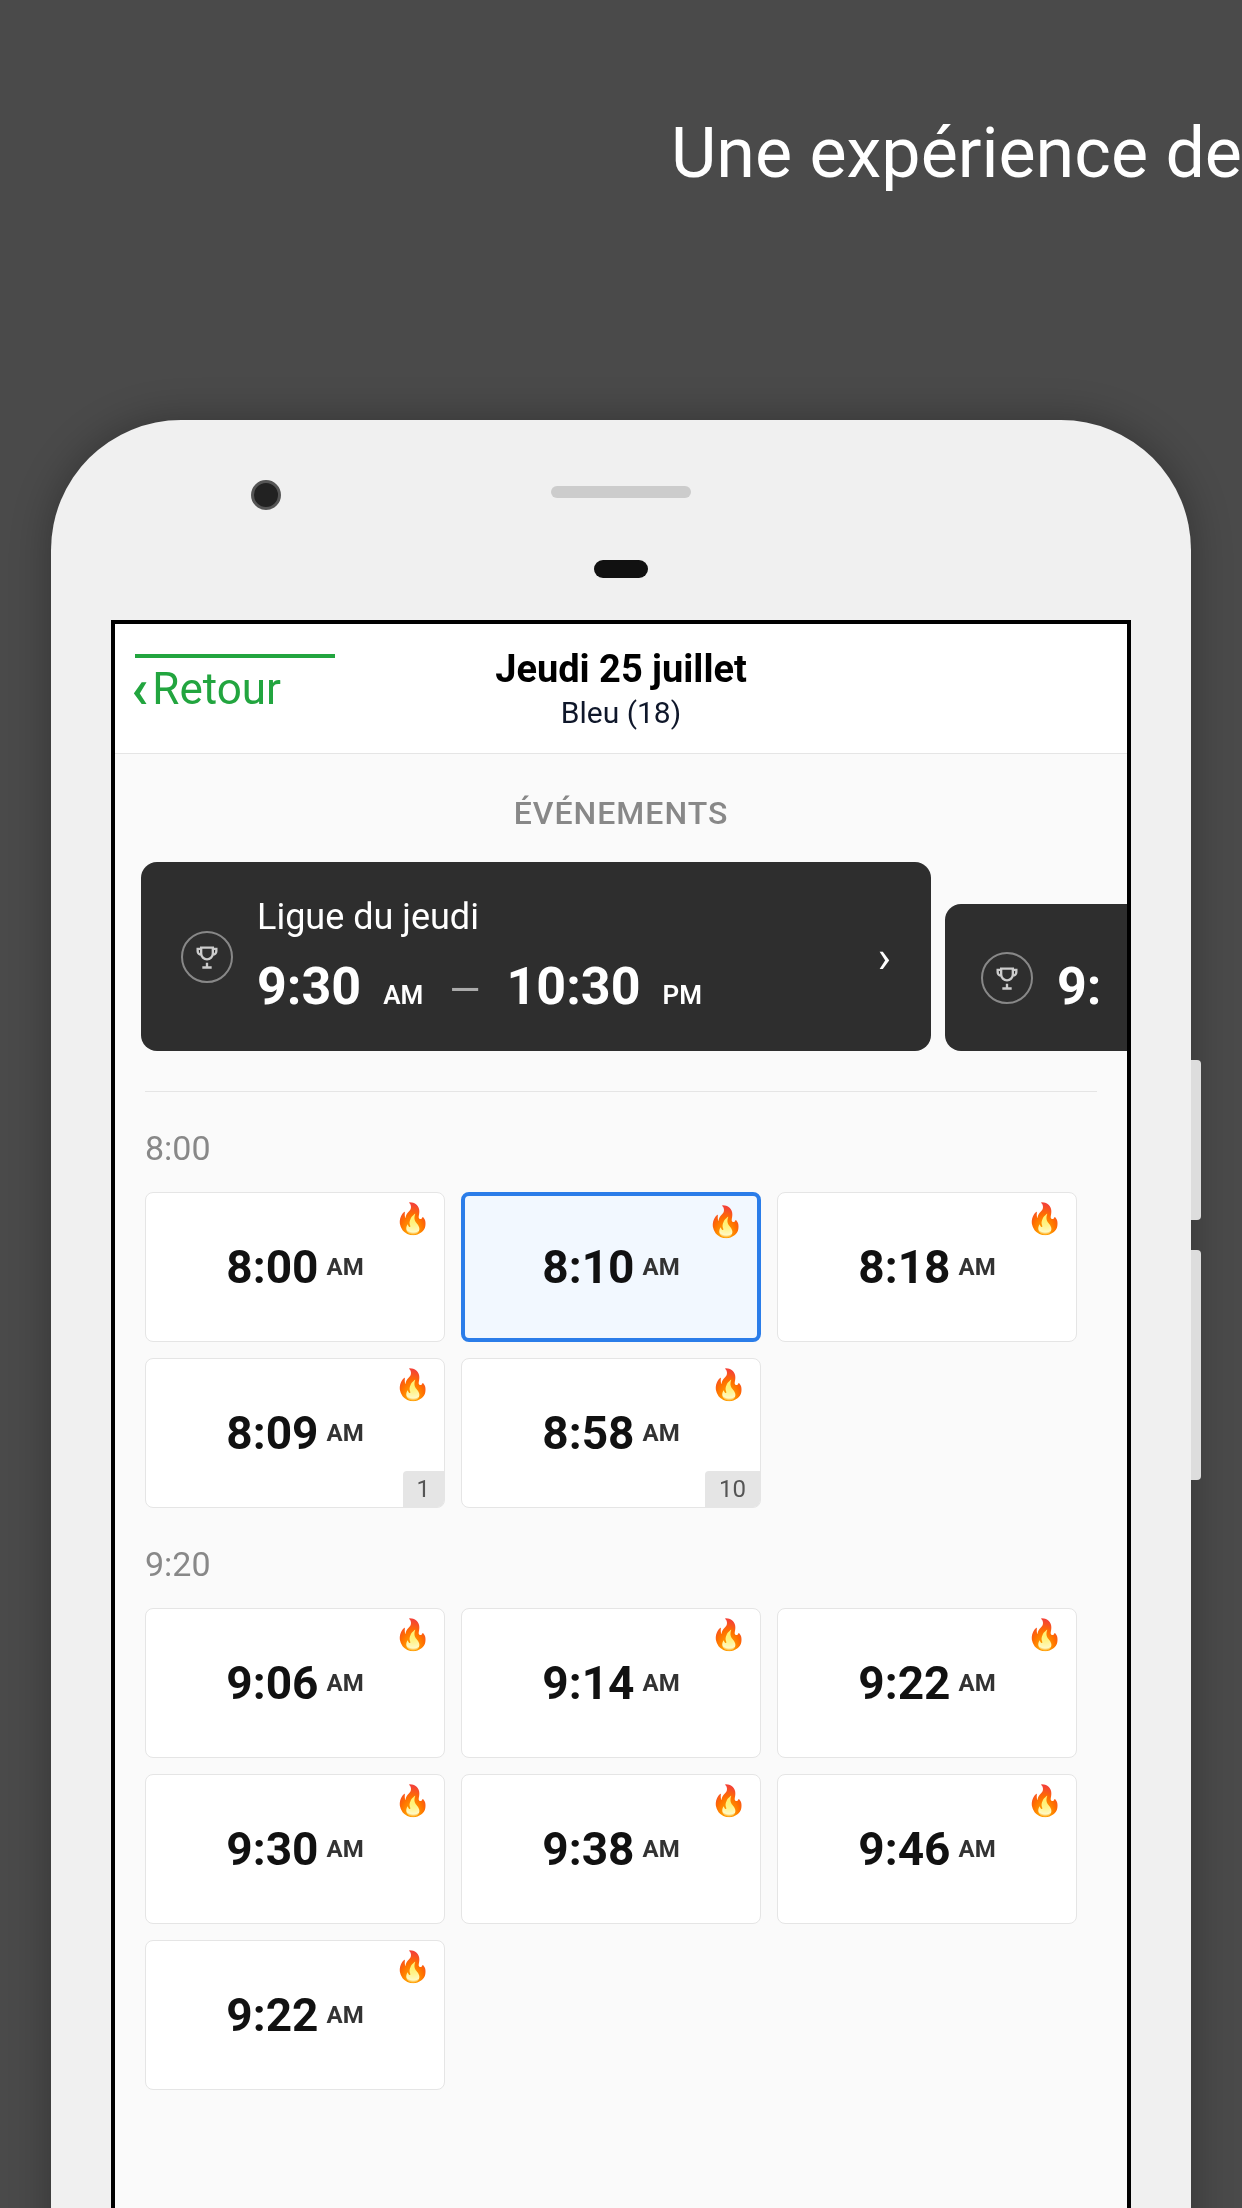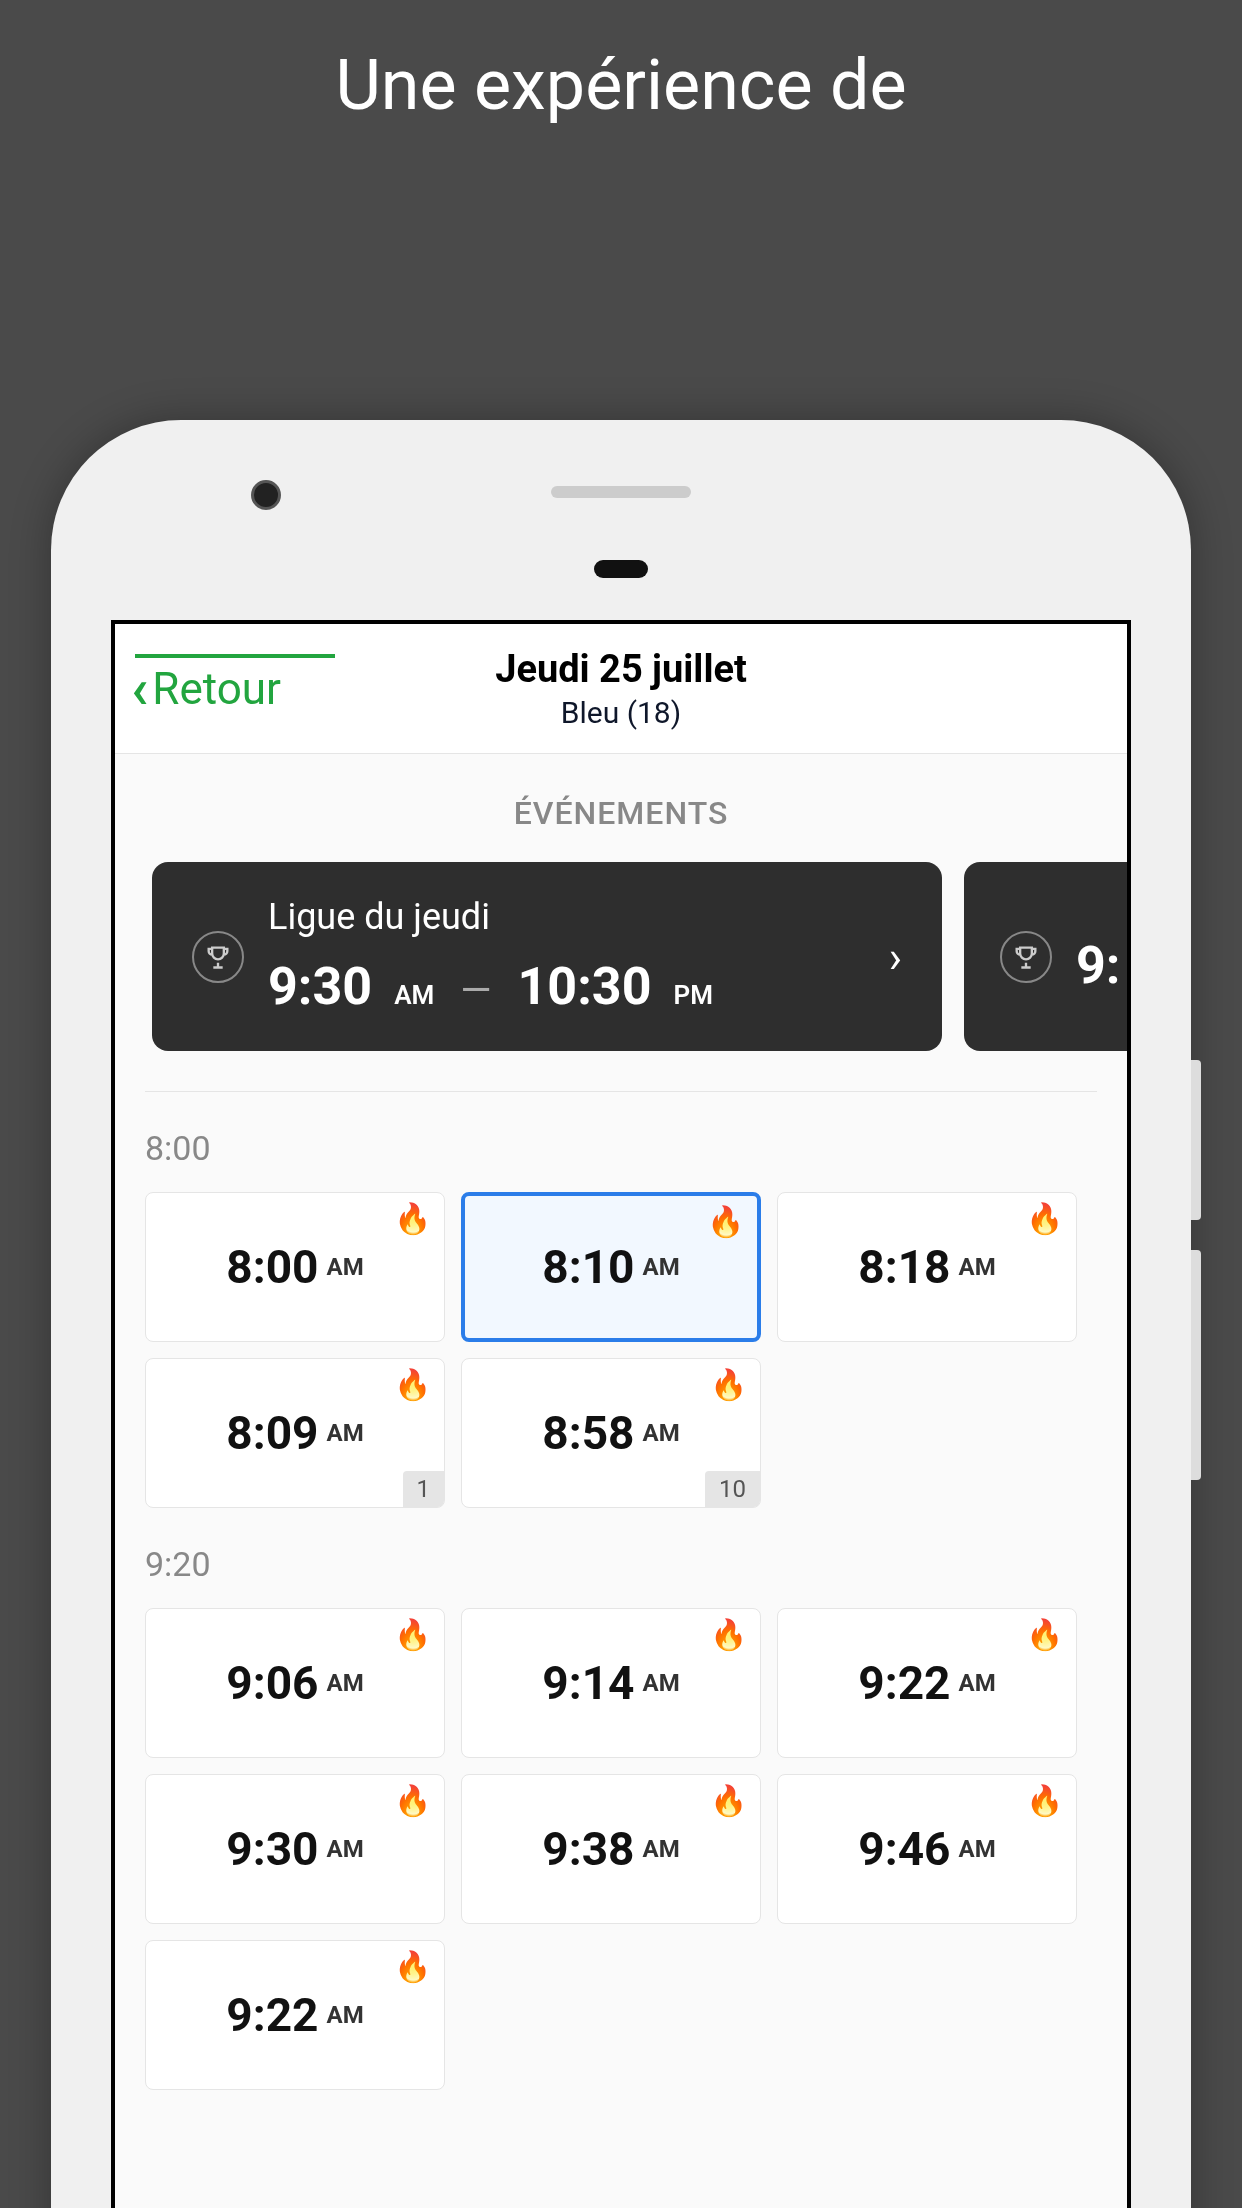--- a/index.html
+++ b/index.html
@@ -5,24 +5,24 @@
   * { margin: 0; padding: 0; box-sizing: border-box; }
   body {
     font-family: -apple-system, BlinkMacSystemFont, "Segoe UI", Roboto, Helvetica, Arial, sans-serif;
     background: #4a4a4a;
     width: 1242px;
     height: 2208px;
     overflow: hidden;
   }
   .promo-text {
     color: #fff;
-    text-align: center;
+    text-align: right;
     font-size: 70px;
     font-weight: 400;
-    padding-top: 40px;
+    padding-top: 108px;
     line-height: 1.3;
   }
   .phone-frame {
     position: absolute;
     top: 420px;
     left: 50%;
     transform: translateX(-50%);
     width: 1140px;
     height: 2000px;
     background: #f0f0f0;
@@ -133,23 +133,24 @@
   .section-label {
     font-size: 32px;
     color: #888;
     font-weight: 500;
     letter-spacing: 1px;
     padding: 40px 30px 30px;
     text-align: center;
   }
   .events-row {
     display: flex;
-    gap: 22px;
-    padding: 0 37px;
+    gap: 14px;
+    padding: 0 26px;
     overflow: hidden;
+    align-items: flex-end;
   }
   .event-card {
     background: #2e2e2e;
     border-radius: 16px;
     padding: 34px 40px;
     color: #fff;
     display: flex;
     align-items: center;
     min-width: 790px;
     flex-shrink: 0;

